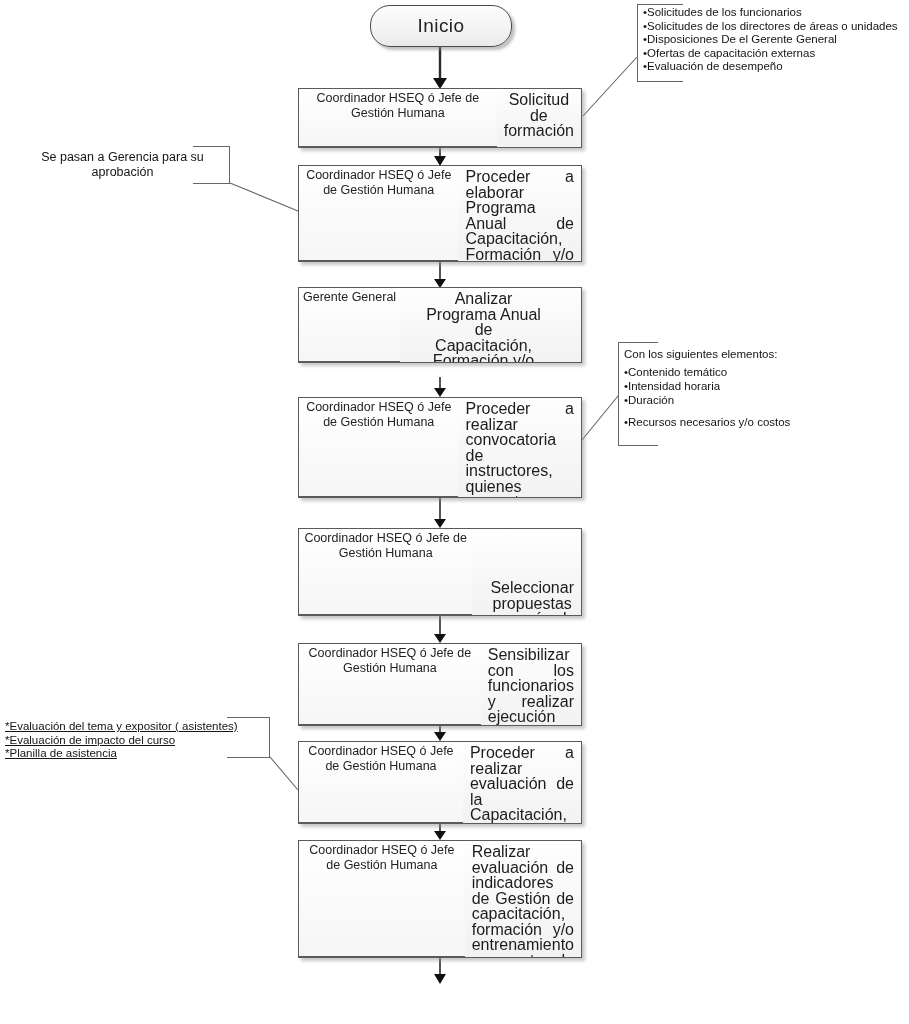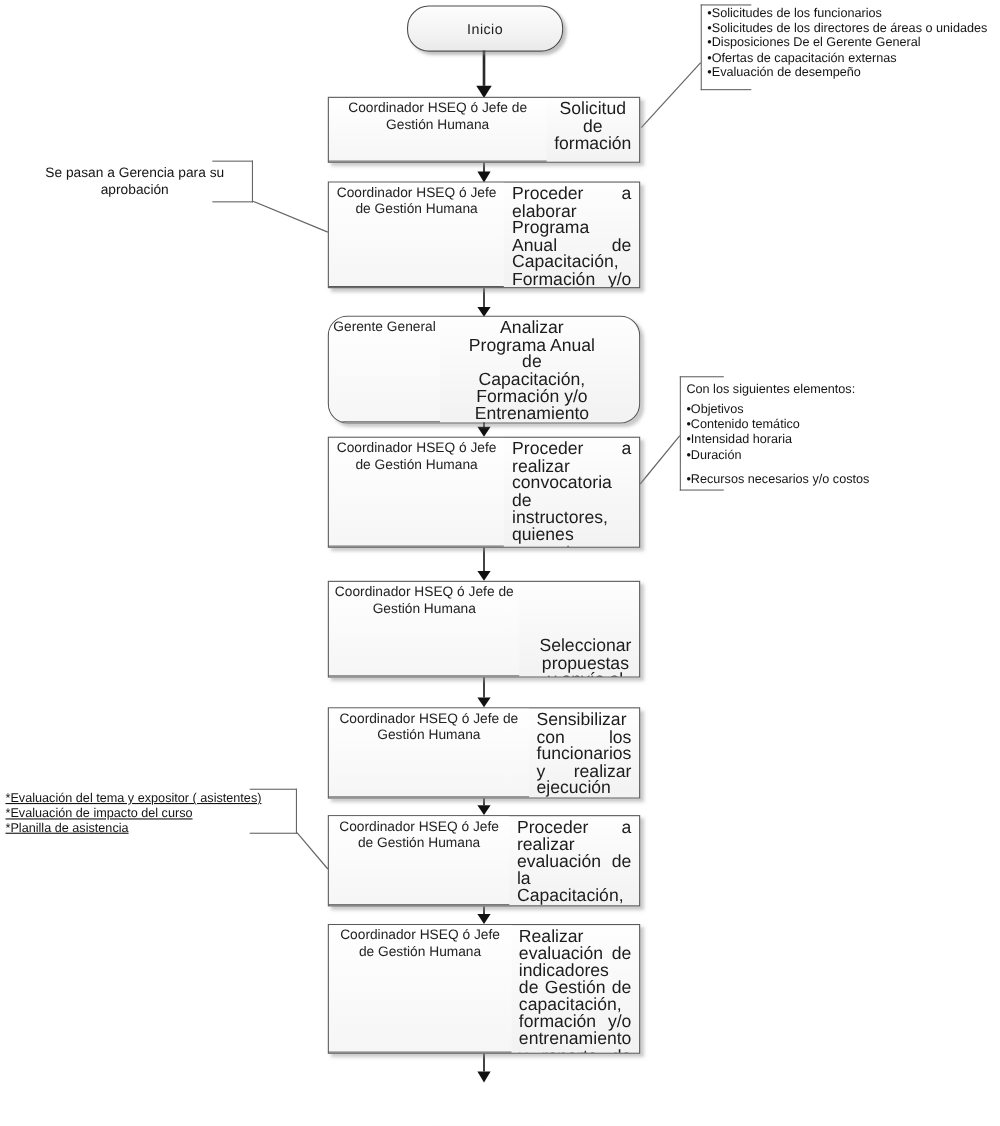--- a/index.html
+++ b/index.html
@@ -8,21 +8,21 @@
     font-family:"Liberation Sans","DejaVu Sans",sans-serif;color:#1f1f1f;
   }
   svg.layer{position:absolute;left:0;top:0;width:909px;height:1024px;pointer-events:none;}
 
   
   .terminator{
     position:absolute;width:140px;height:40px;border:1px solid #4a4a4a;border-radius:20px;
     background:linear-gradient(180deg,#fdfdfd 0%,#f1f1f1 70%,#e9e9e9 100%);
     box-shadow:3px 3px 3px rgba(140,140,140,.55);
     display:flex;align-items:center;justify-content:center;
-    font-size:13px;letter-spacing:.4px;color:#222;
+    font-size:19px;letter-spacing:.4px;color:#222;
   }
 
   
   .pbox{
     position:absolute;left:298px;width:284px;box-sizing:border-box;
     border:1px solid #5a5a5a;background:linear-gradient(180deg,#fefefe,#f2f2f2);
     box-shadow:3px 3px 3px rgba(150,150,150,.5);
     display:flex;flex-direction:row;overflow:hidden;
   }
   .pbox .hd{
@@ -95,21 +95,21 @@
   <div class="pbox" style="top:88px;height:60px;">
     <div class="hd">Coordinador HSEQ ó Jefe de Gestión Humana</div>
     <div class="bd center">Solicitud de formación</div>
   </div>
 
   <div class="pbox" style="top:165px;height:97px;">
     <div class="hd">Coordinador HSEQ ó Jefe de Gestión Humana</div>
     <div class="bd">Proceder a elaborar Programa Anual de Capacitación, Formación y/o Entrenamiento.</div>
   </div>
 
-  <div class="pbox" style="top:287px;height:98px;border-radius:18px;">
+  <div class="pbox" style="top:287px;height:76px;">
     <div class="hd">Gerente General</div>
     <div class="bd center pad-w">Analizar Programa Anual de Capacitación, Formación y/o Entrenamiento y aprobar o recomiendar modificaciones.</div>
   </div>
 
   <div class="pbox" style="top:397px;height:101px;">
     <div class="hd">Coordinador HSEQ ó Jefe de Gestión Humana</div>
     <div class="bd">Proceder a realizar convocatoria de instructores, quienes presentan programas de Capacitación, Formación y/o Entrenamiento.</div>
   </div>
 
   <div class="pbox" style="top:528px;height:88px;">
@@ -142,21 +142,20 @@
   </div>
 
   <div class="bracket open-right" style="left:193px;top:146px;width:37px;height:38px;"></div>
   <div class="note note-approval" style="left:25px;top:150px;width:195px;">
     <div class="ln">Se pasan a Gerencia para su aprobación</div>
   </div>
 
   <div class="bracket open-left" style="left:618px;top:342px;width:40px;height:104px;"></div>
   <div class="note note-elements" style="left:624px;top:347px;width:270px;line-height:14px;">
     <div class="title">Con los siguientes elementos:</div>
-    <div class="ln">•Objetivos</div>
     <div class="ln">•Contenido temático</div>
     <div class="ln">•Intensidad horaria</div>
     <div class="ln">•Duración</div>
     <div class="ln last">•Recursos necesarios y/o costos</div>
   </div>
 
   <div class="bracket open-right" style="left:227px;top:717px;width:43px;height:41px;"></div>
   <div class="note" style="left:5px;top:720px;width:270px;text-decoration:underline;">
     <div class="ln">*Evaluación del tema y expositor ( asistentes)</div>
     <div class="ln">*Evaluación de impacto del curso</div>

